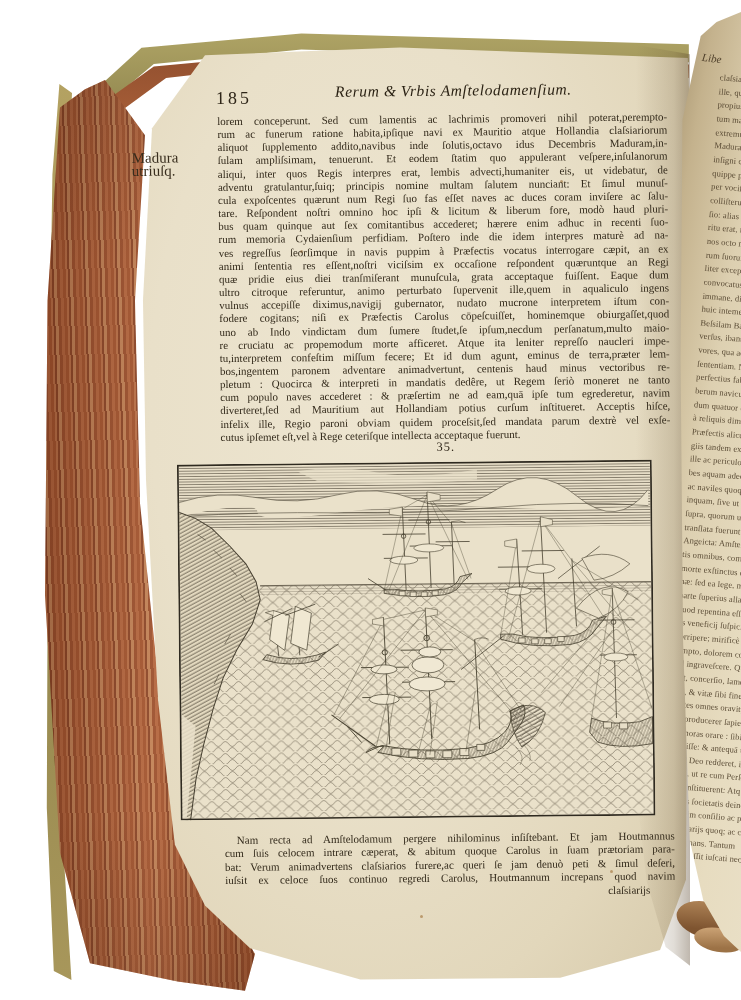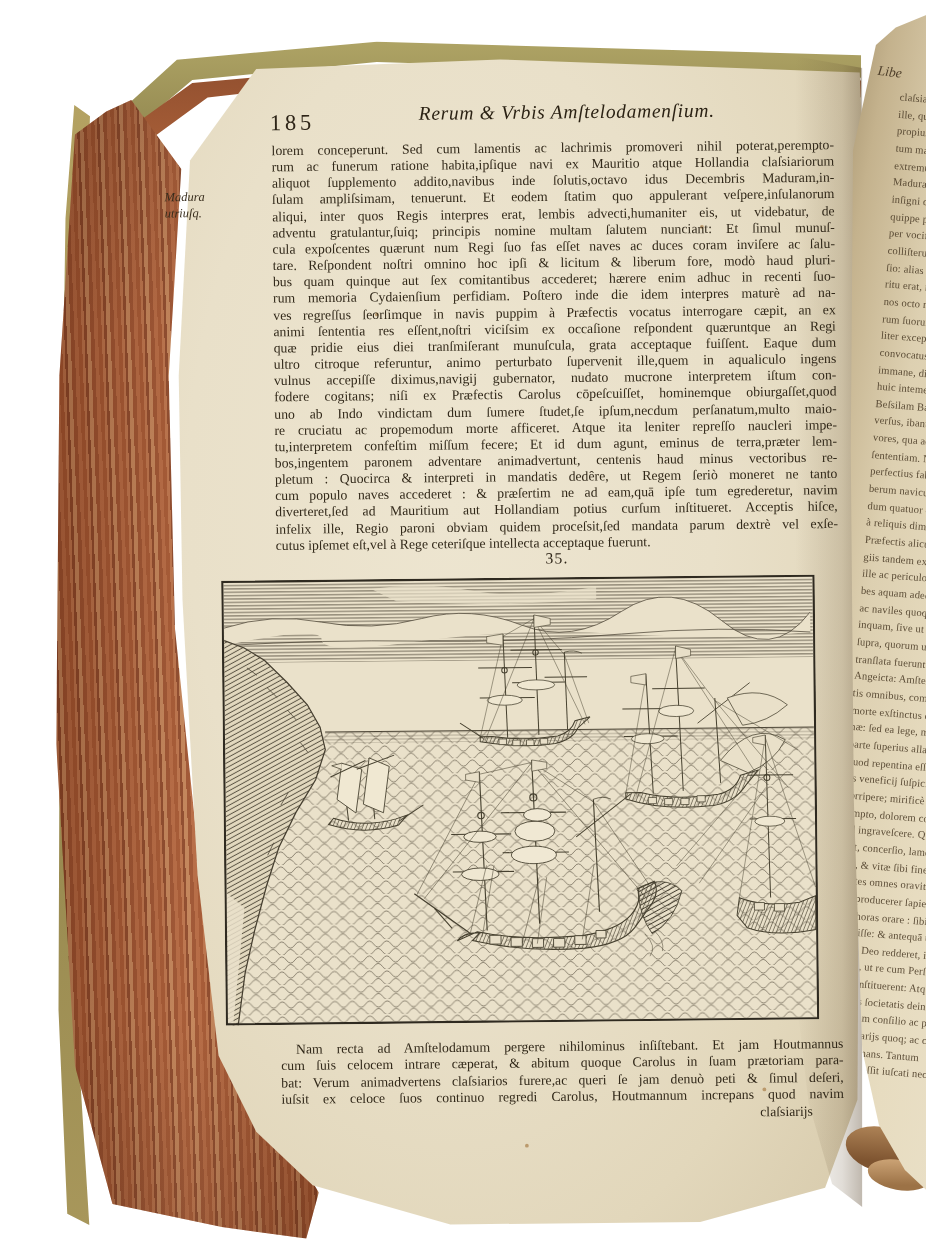--- a/index.html
+++ b/index.html
@@ -45,21 +45,21 @@
     font-size:8.5px;line-height:13.65px;color:#4e3f2a;letter-spacing:.1px;white-space:nowrap;opacity:.92;}
   .edge-header{position:absolute;left:22px;top:52px;font-style:italic;font-size:11px;color:#4e3f2a;
     transform:rotate(7deg);}
 
   
   .content{left:0;top:0;width:741px;height:1000px;z-index:30;transform:rotate(-0.6deg);
     transform-origin:420px 480px;color:#2e2518;}
   .pagenum{left:220px;top:86px;font-size:18px;letter-spacing:3px;}
   .header{left:260px;top:82px;width:395px;text-align:center;font-style:italic;font-size:15.5px;
     letter-spacing:.6px;color:#2b2214;}
-  .marginnote{left:135px;top:149px;width:58px;font-style:italic;font-size:10px;line-height:13px;color:#382d1d;}
+  .marginnote{left:135px;top:149px;width:58px;font-size:15px;line-height:13px;color:#382d1d;}
   .bodytext{left:221px;top:113px;width:450px;font-size:11px;line-height:13.15px;color:#32291a;}
   .bodytext div{text-align:justify;text-align-last:justify;white-space:nowrap;overflow:hidden;}
   .bodytext div:last-child{text-align-last:left;}
   .fignum{left:221px;top:440px;width:450px;text-align:center;font-size:12.5px;letter-spacing:1px;}
   .plate{left:177px;top:462px;width:475px;height:356px;}
   .lowertext{left:221px;top:832px;width:450px;font-size:11px;line-height:13.45px;color:#32291a;}
   .lowertext div{text-align:justify;text-align-last:justify;white-space:nowrap;overflow:hidden;}
   .lowertext div:first-child{text-indent:12px;}
   .catchword{left:221px;top:886px;width:425px;text-align:right;font-size:11px;color:#32291a;}
 </style>

